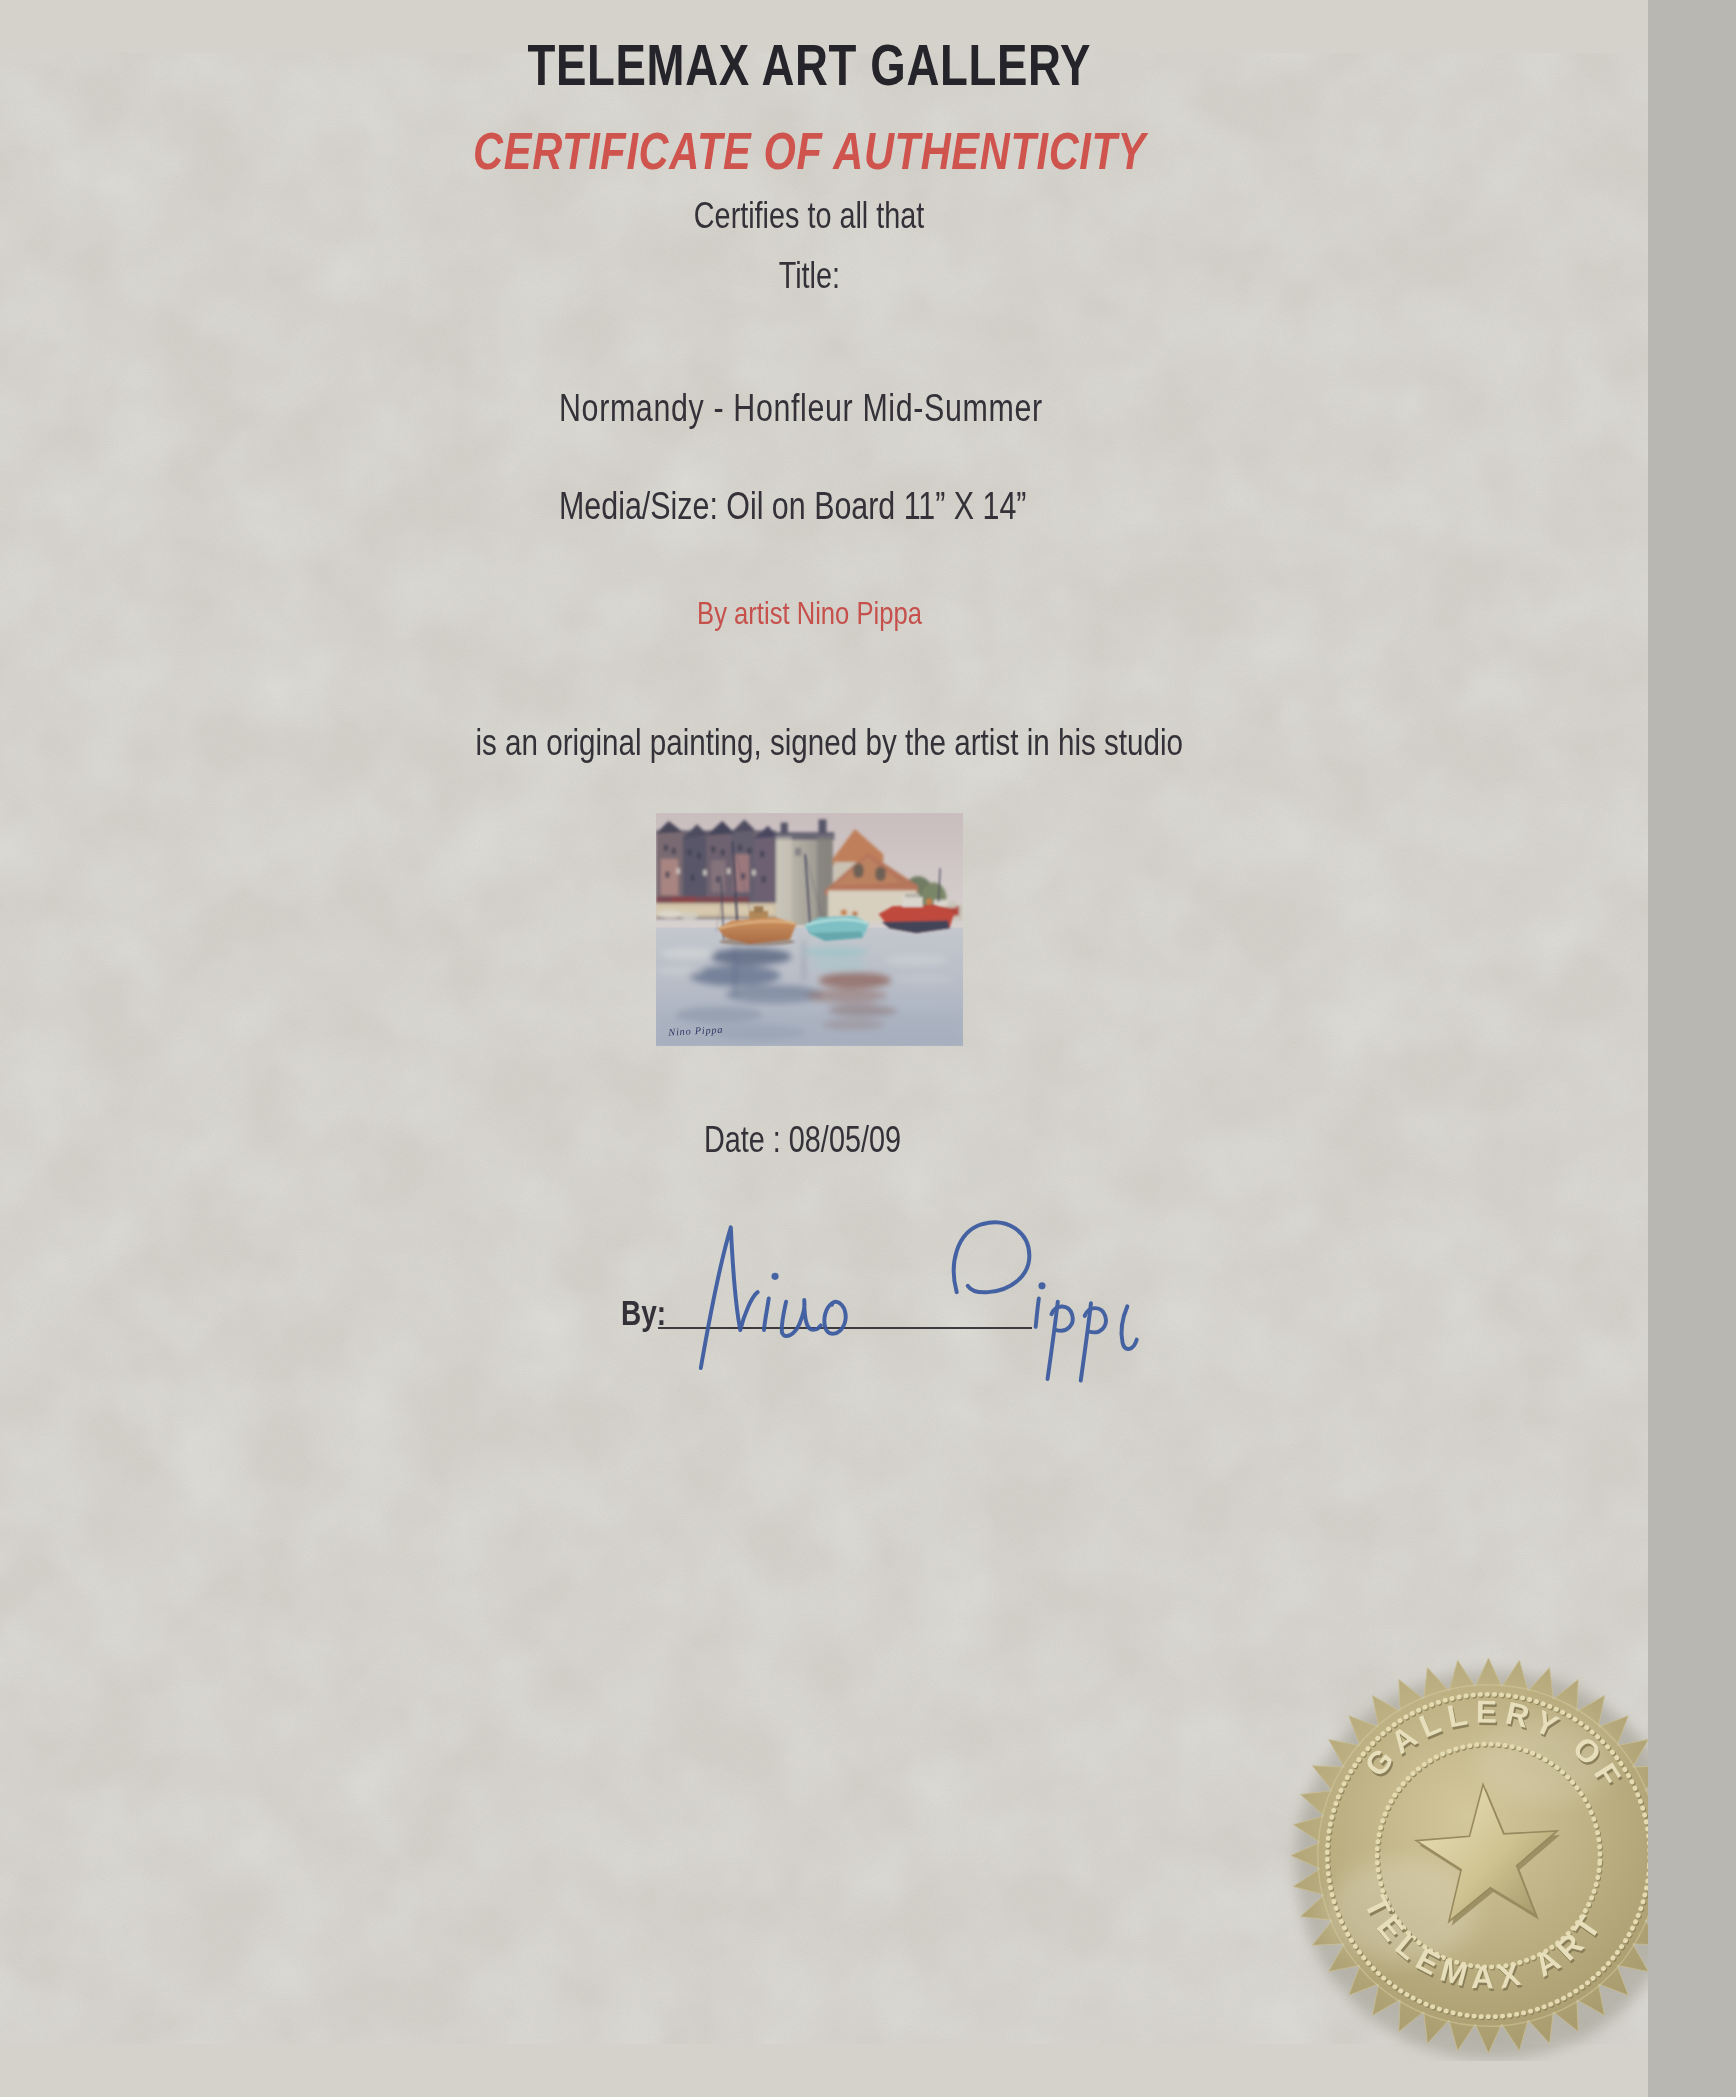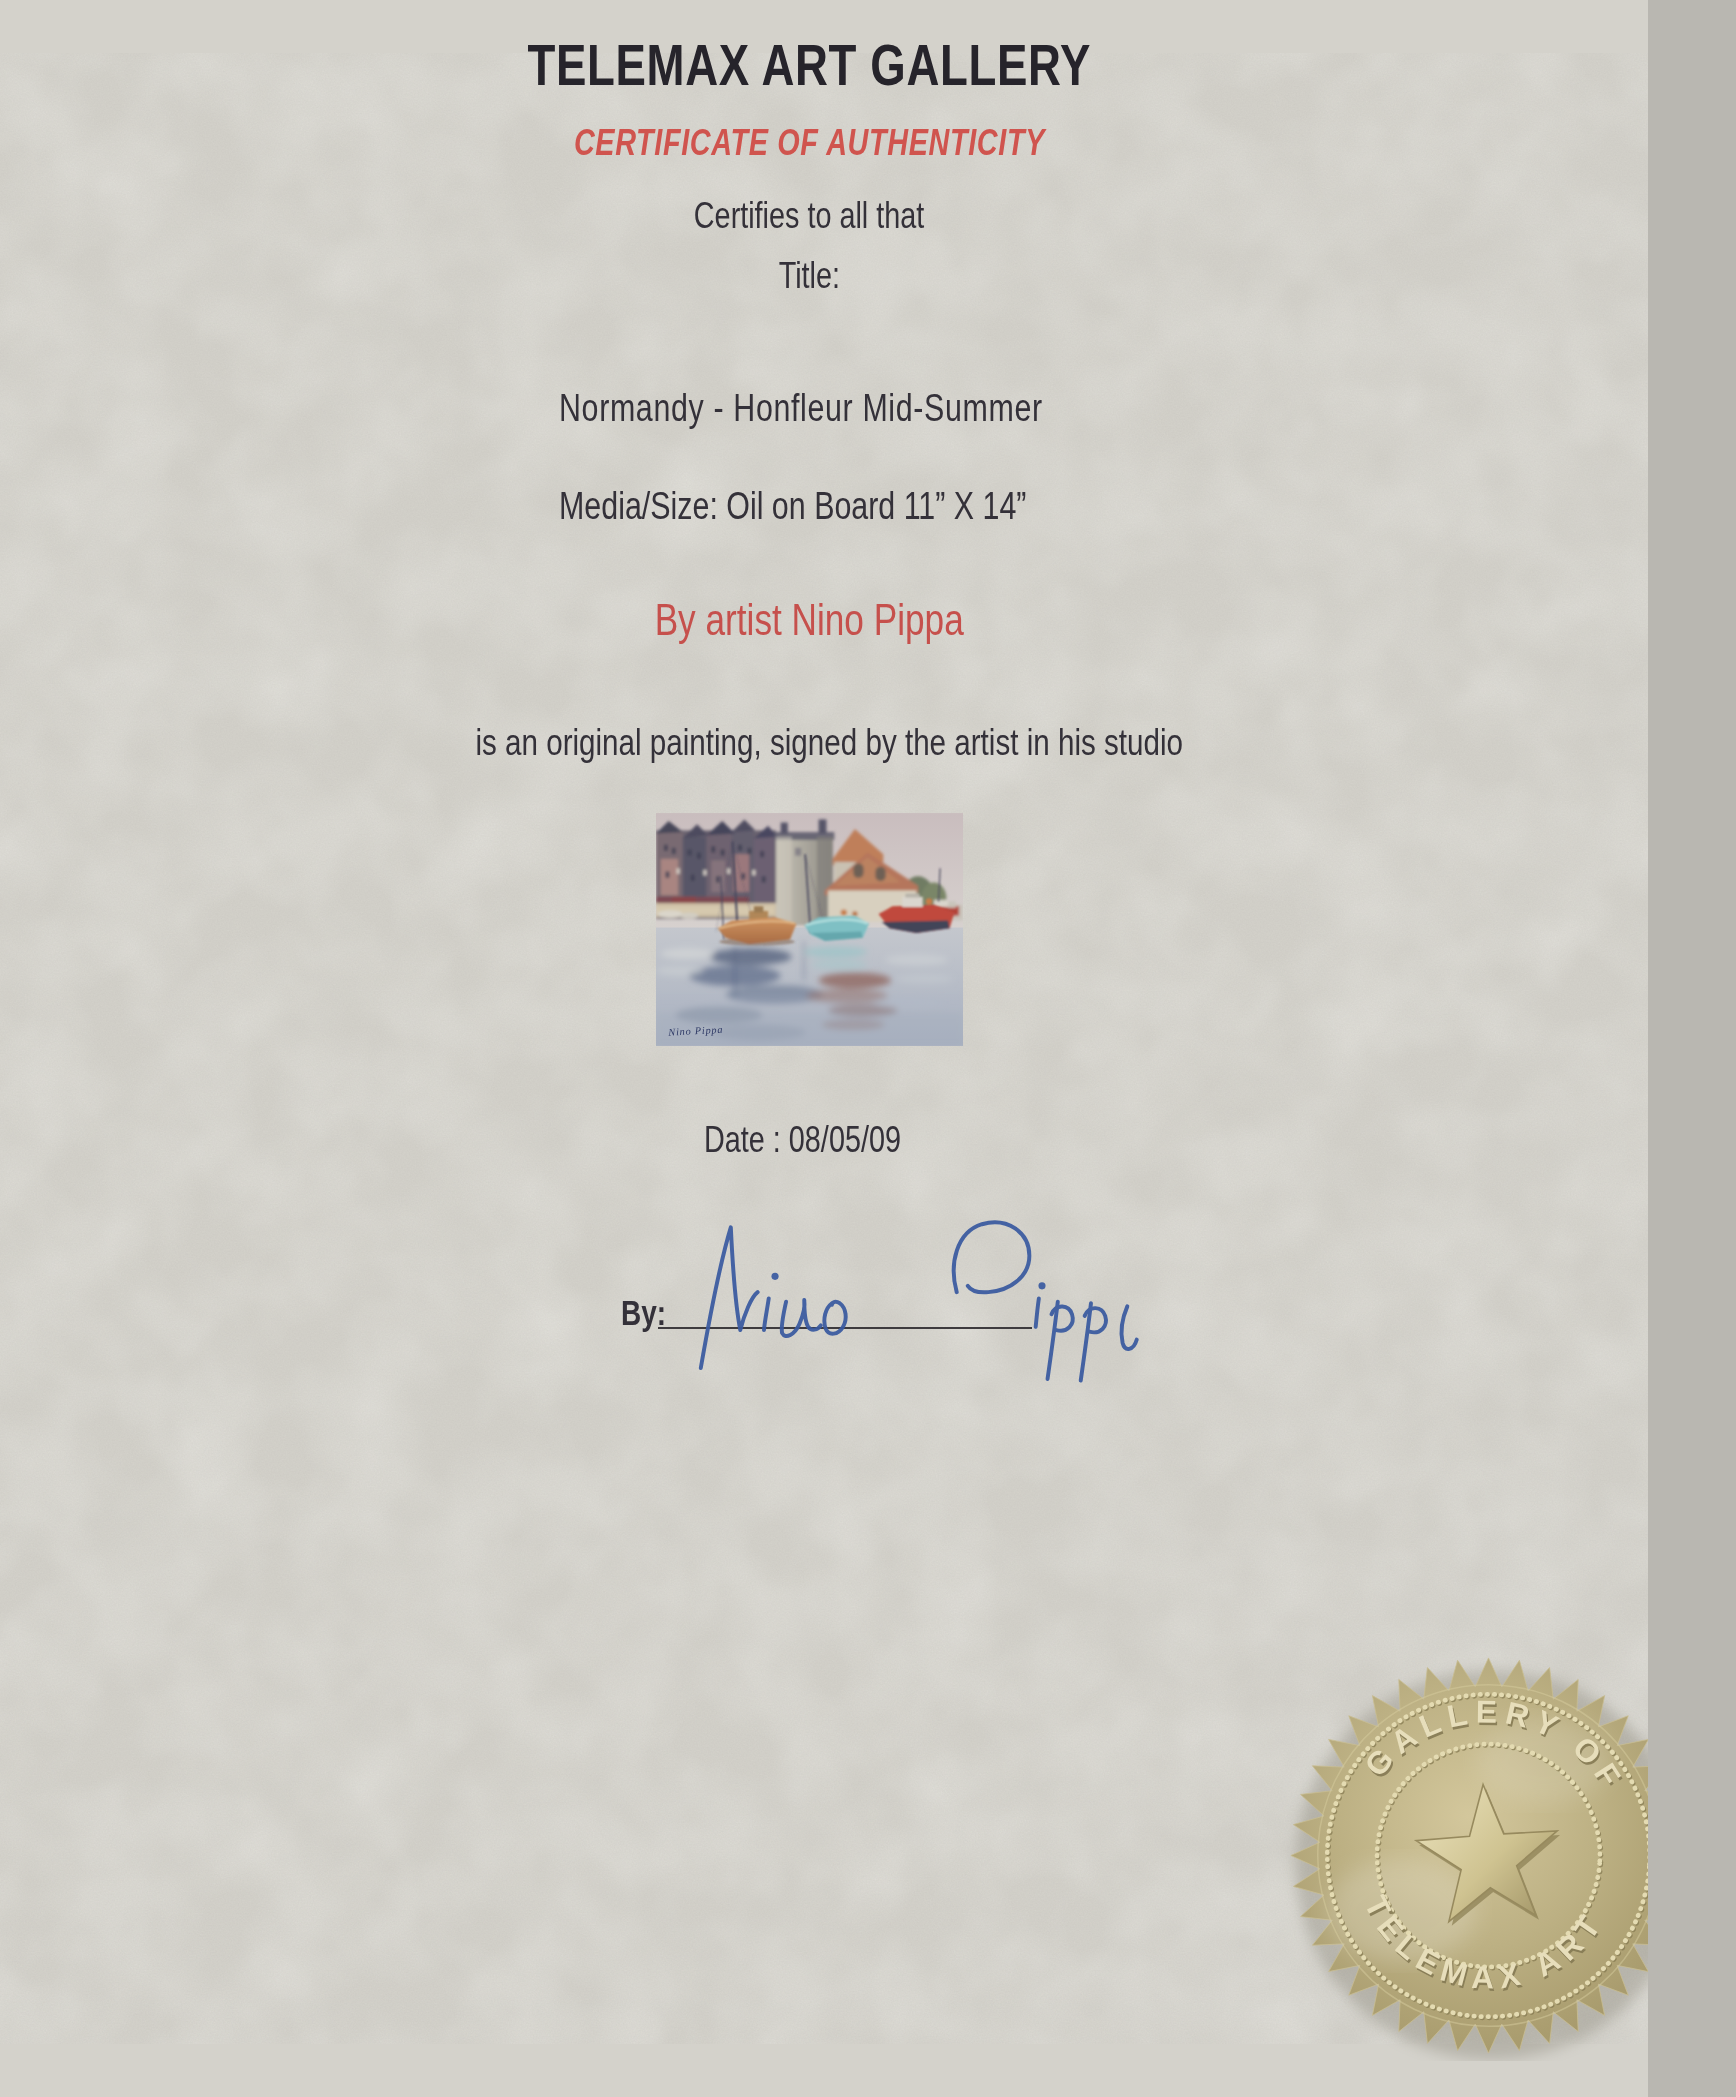--- a/index.html
+++ b/index.html
@@ -8,26 +8,26 @@
     position:relative;width:1648px;height:2097px;overflow:hidden;
     background:var(--paper,#d4d2cb);
     font-family:"Liberation Sans","DejaVu Sans",sans-serif;
   }
   .texture{position:absolute;left:0;top:0;width:100%;height:100%;pointer-events:none;}
   .tline{position:absolute;white-space:nowrap;color:var(--ink,#343139);line-height:1.05;}
   .tline .sx{display:inline-block;transform:scaleX(0.8);transform-origin:50% 50%;}
   .tline.leftal .sx{transform-origin:0 50%;}
   .centered{left:0;width:1619px;text-align:center;}
   #gallery-name{top:36px;font-size:57px;font-weight:bold;letter-spacing:0.8px;color:var(--title-ink,#26242b);}
-  #cert-heading{top:124px;font-size:36px;font-style:italic;font-weight:bold;letter-spacing:0.8px;color:var(--accent,#d0544e);}
+  #cert-heading{top:124px;font-size:52px;font-style:italic;font-weight:bold;letter-spacing:0.8px;color:var(--accent,#d0544e);}
   #certifies-line{top:197px;font-size:36px;}
   #title-label{top:257px;font-size:36px;}
   #artwork-title{top:389px;left:559px;font-size:38px;letter-spacing:0.8px;}
   #media-size{top:487px;left:559px;font-size:38px;}
-  #artist-line{top:597px;font-size:44px;color:var(--accent2,#c6504c);}
+  #artist-line{top:597px;font-size:32px;color:var(--accent2,#c6504c);}
   #original-line{top:724px;font-size:37px;padding-left:20px;}
   #date-line{top:1121px;left:704px;font-size:36px;}
   #by-label{top:1295px;left:621px;font-size:35px;font-weight:bold;}
   #sign-underline{position:absolute;left:658px;top:1327px;width:374px;height:2.4px;background:#3e3b3e;}
   #signature-svg{position:absolute;left:685px;top:1213px;width:466px;height:182px;}
   #painting-svg{position:absolute;left:656px;top:813px;width:307px;height:233px;}
   #seal-svg{position:absolute;left:1283px;top:1650px;width:411px;height:411px;}
 </style>
 </head>
 <body>

